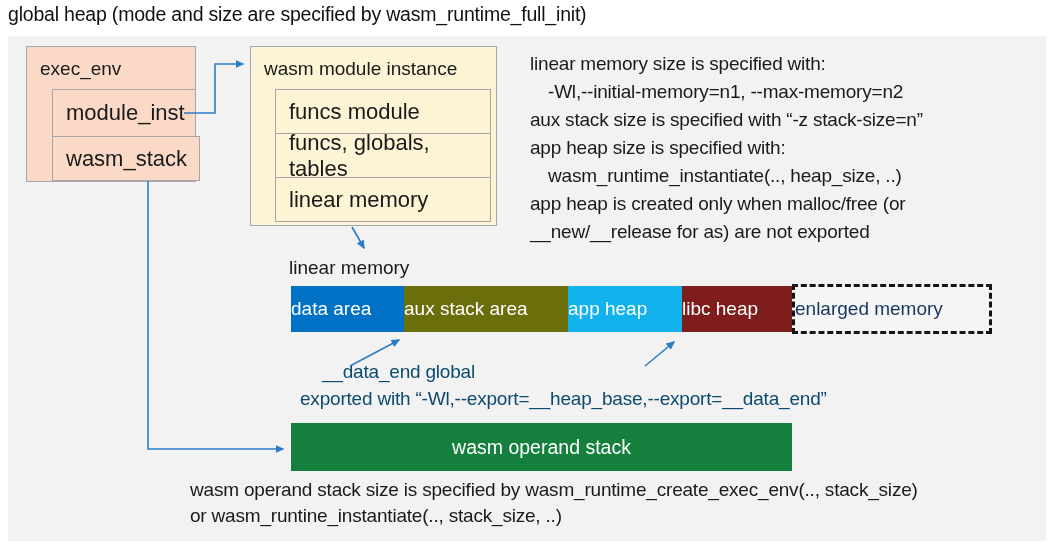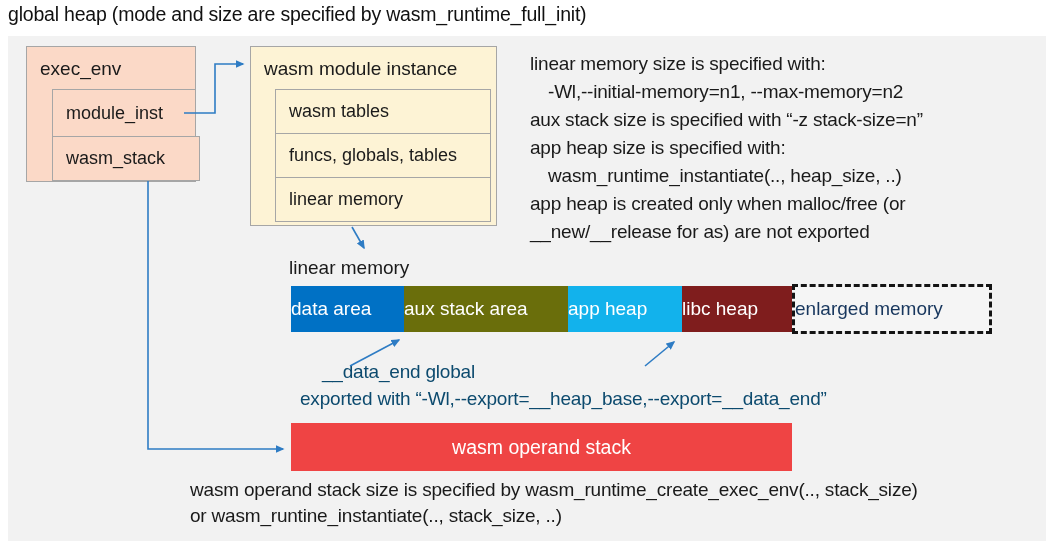--- a/index.html
+++ b/index.html
@@ -3,21 +3,21 @@
 <meta charset="utf-8">
 <style>
   html,body{margin:0;padding:0;background:#ffffff;width:1054px;height:547px;overflow:hidden;
     font-family:"Liberation Sans",sans-serif;color:#1a1a1a;}
   .stage{position:relative;width:1054px;height:547px;}
   .title{position:absolute;left:8px;top:3px;font-size:19.5px;letter-spacing:-0.2px;color:#111;}
   .panel{position:absolute;left:8px;top:36px;width:1038px;height:505px;background:#f2f2f2;}
   .box{position:absolute;border:1px solid #a6a6a6;box-sizing:border-box;font-size:19px;}
   .box .hdr{height:44px;display:flex;align-items:center;padding-left:13px;}
   .row{position:absolute;border:1px solid #a6a6a6;box-sizing:border-box;display:flex;align-items:center;
-    padding-left:13px;font-size:18px;}
+    padding-left:13px;font-size:22px;}
   
   .exec-outer{left:26px;top:46px;width:170px;height:136px;}
   .r-modinst{left:52px;top:89px;width:144px;height:48px;}
   .r-wstack{left:52px;top:136px;width:148px;height:45px;}
   
   .inst-outer{left:250px;top:46px;width:247px;height:180px;}
   .r-wmod{left:275px;top:89px;width:216px;height:45px;}
   .r-funcs{left:275px;top:133px;width:216px;height:45px;}
   .r-linmem{left:275px;top:177px;width:216px;height:45px;}
   
@@ -61,21 +61,21 @@
     <span>module_inst</span>
   </div>
   <div class="row r-wstack" style="background: rgb(251, 217, 199);">
     <span>wasm_stack</span>
   </div>
 
   <div class="box inst-outer" style="background: rgb(253, 243, 213);">
     <div class="hdr">wasm module instance</div>
   </div>
   <div class="row r-wmod" style="background: rgb(253, 243, 213);">
-    <span>wasm tables</span>
+    <span>funcs module</span>
   </div>
   <div class="row r-funcs" style="background: rgb(253, 243, 213);">
     <span>funcs, globals, tables</span>
   </div>
   <div class="row r-linmem" style="background: rgb(253, 243, 213);">
     <span>linear memory</span>
   </div>
 
   <div class="notes">
     <div>linear memory size is specified with:</div>
@@ -101,21 +101,21 @@
   <div class="seg seg-libc" style="background: #7f1d1d;">
     <span>libc heap</span>
   </div>
   <div class="seg seg-enlarged" style="color: rgb(23, 54, 93);">
     <span>enlarged memory</span>
   </div>
 
   <div class="ann ann-dataend">__data_end global</div>
   <div class="ann ann-exported">exported with “-Wl,--export=__heap_base,--export=__data_end”</div>
 
-  <div class="opstack" style="background: #ef4444;">
+  <div class="opstack" style="background: #15803d;">
     <span>wasm operand stack</span>
   </div>
 
   <div class="bottom-note">
     <div>wasm operand stack size is specified by wasm_runtime_create_exec_env(.., stack_size)</div>
     <div>or wasm_runtine_instantiate(.., stack_size, ..)</div>
   </div>
 
   <svg class="arrows" viewBox="0 0 1054 547">
     <defs>

